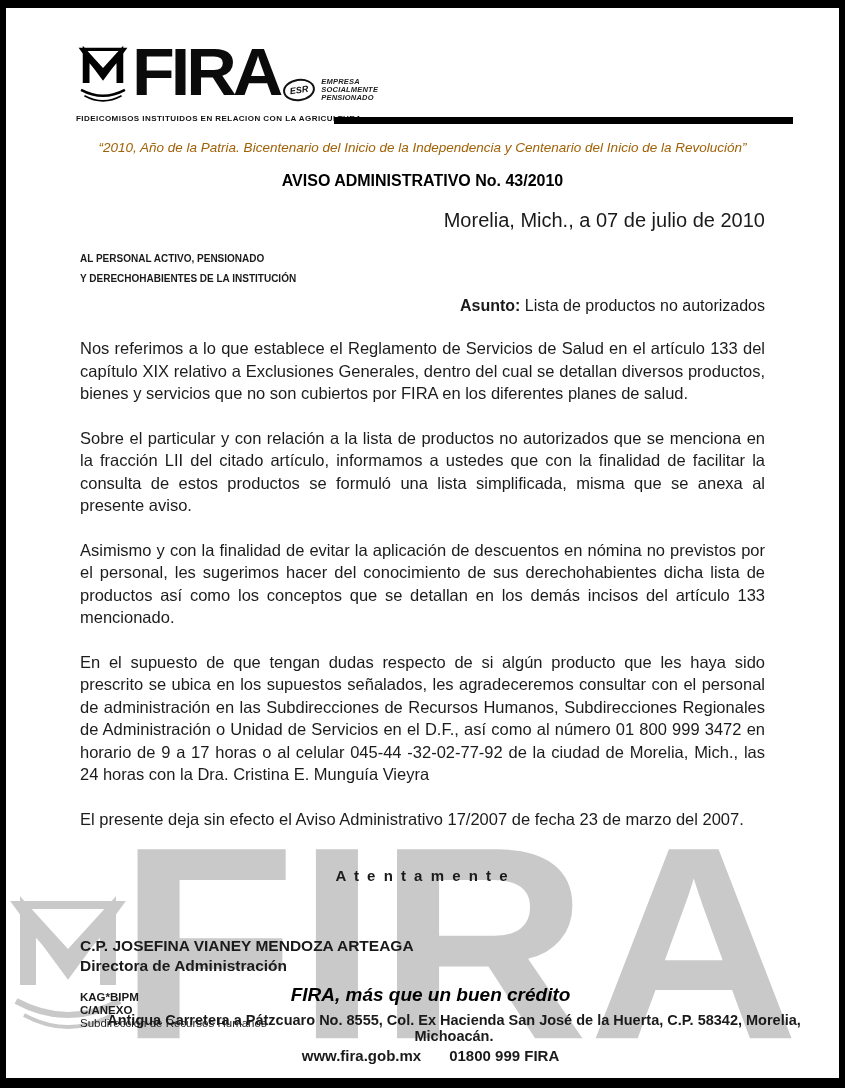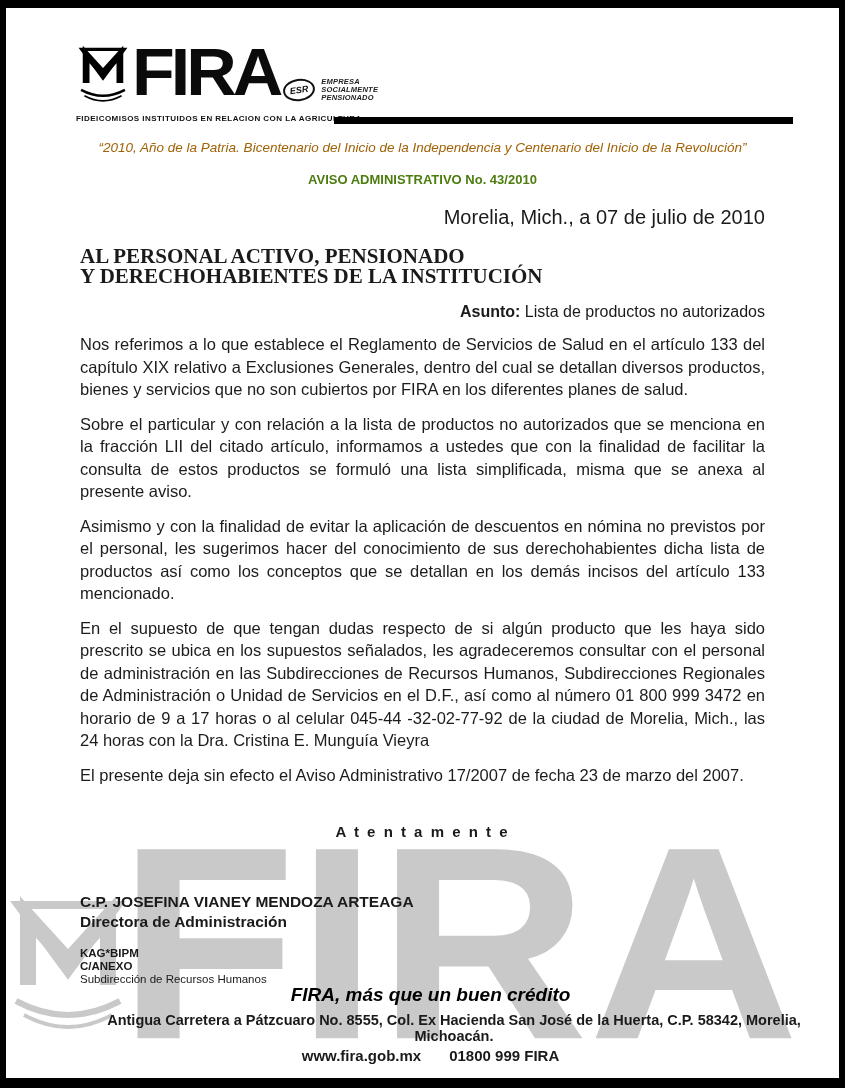--- a/index.html
+++ b/index.html
@@ -49,27 +49,27 @@
   }
   .esr-lines { margin-left: 6px; font-size: 7.5px; font-weight: bold; font-style: italic;
     line-height: 8px; letter-spacing: 0.2px; color: #222; }
   .logo-tagline { margin-top: 2px; font-size: 8px; font-weight: bold; letter-spacing: 0.45px; color: #111; white-space: nowrap; }
   .anniversary { position: absolute; right: 40px; top: 34px; width: 190px; height: 84px; }
   .header-bar { position: absolute; left: 328px; right: 46px; top: 109px; height: 7px; background: #000; }
 
   
   .content { position: absolute; left: 74px; right: 74px; top: 132px; z-index: 1; }
   .quote { text-align: center; font-style: italic; font-size: 13.5px; color: #a16207; }
-  .title { text-align: center; font-size: 13px; font-weight: bold; margin-top: 17px; color: #4d7c0f; }
+  .title { text-align: center; font-size: 16px; font-weight: bold; margin-top: 17px; color: #000000; }
   .date-line { text-align: right; font-size: 20px; margin-top: 19px; }
-  .addressee { margin-top: 17px; font-weight: bold; font-size: 21px; line-height: 20px; font-family: Liberation Serif, serif; }
-  .subject { text-align: right; font-size: 16px; margin-top: 17px; }
+  .addressee { margin-top: 17px; font-weight: bold; font-size: 10px; line-height: 20px; }
+  .subject { text-align: right; font-size: 16px; margin-top: 8px; }
   .subject .lbl { font-weight: bold; }
   .body-p {
-    margin-top: 12px; font-size: 16.5px; line-height: 22.5px;
+    margin-top: 22px; font-size: 16.5px; line-height: 22.5px;
     text-align: justify; color: #1c1c1c;
   }
   .closing { text-align: center; font-weight: bold; font-size: 15px; letter-spacing: 2px; margin-top: 37px; }
   .signature { margin-top: 52px; font-weight: bold; font-size: 15.5px; line-height: 20px; }
   .reference { margin-top: 15px; font-size: 11.5px; line-height: 13px; }
   .reference .b { font-weight: bold; }
 
   
   .ftr { position: absolute; left: 16px; right: 0; bottom: 14px; text-align: center; z-index: 1; }
   .slogan { font-size: 19px; font-weight: bold; font-style: italic; color: #000; }

